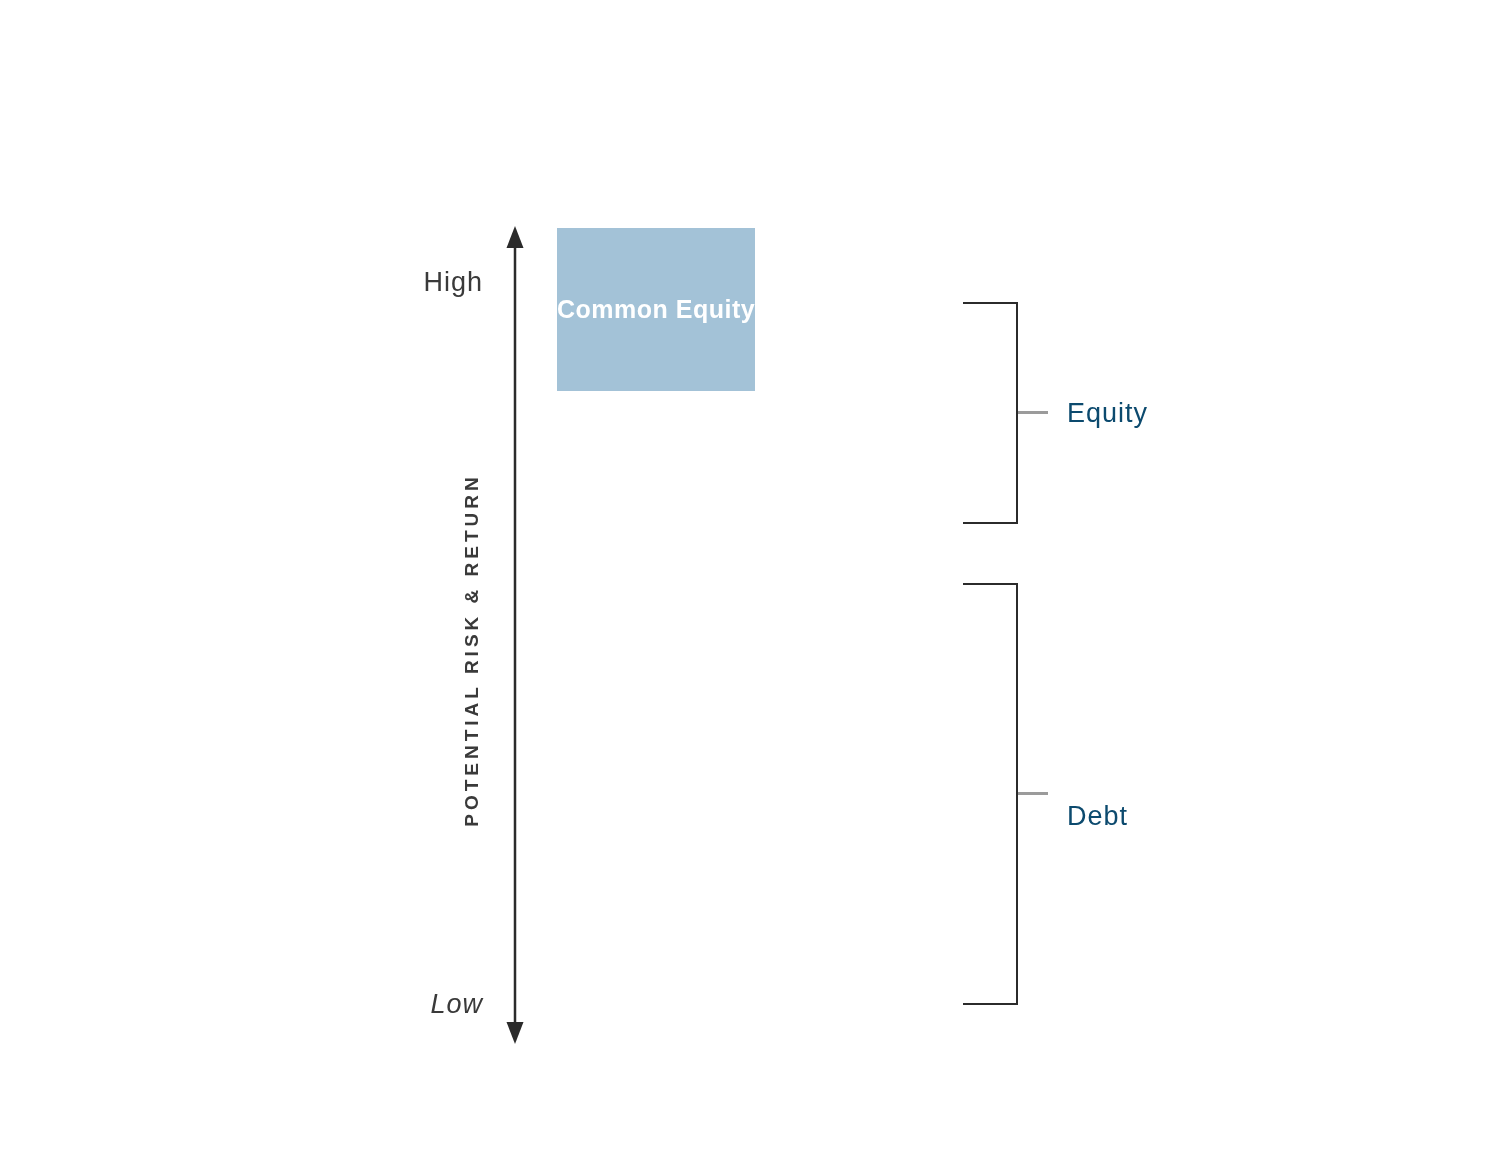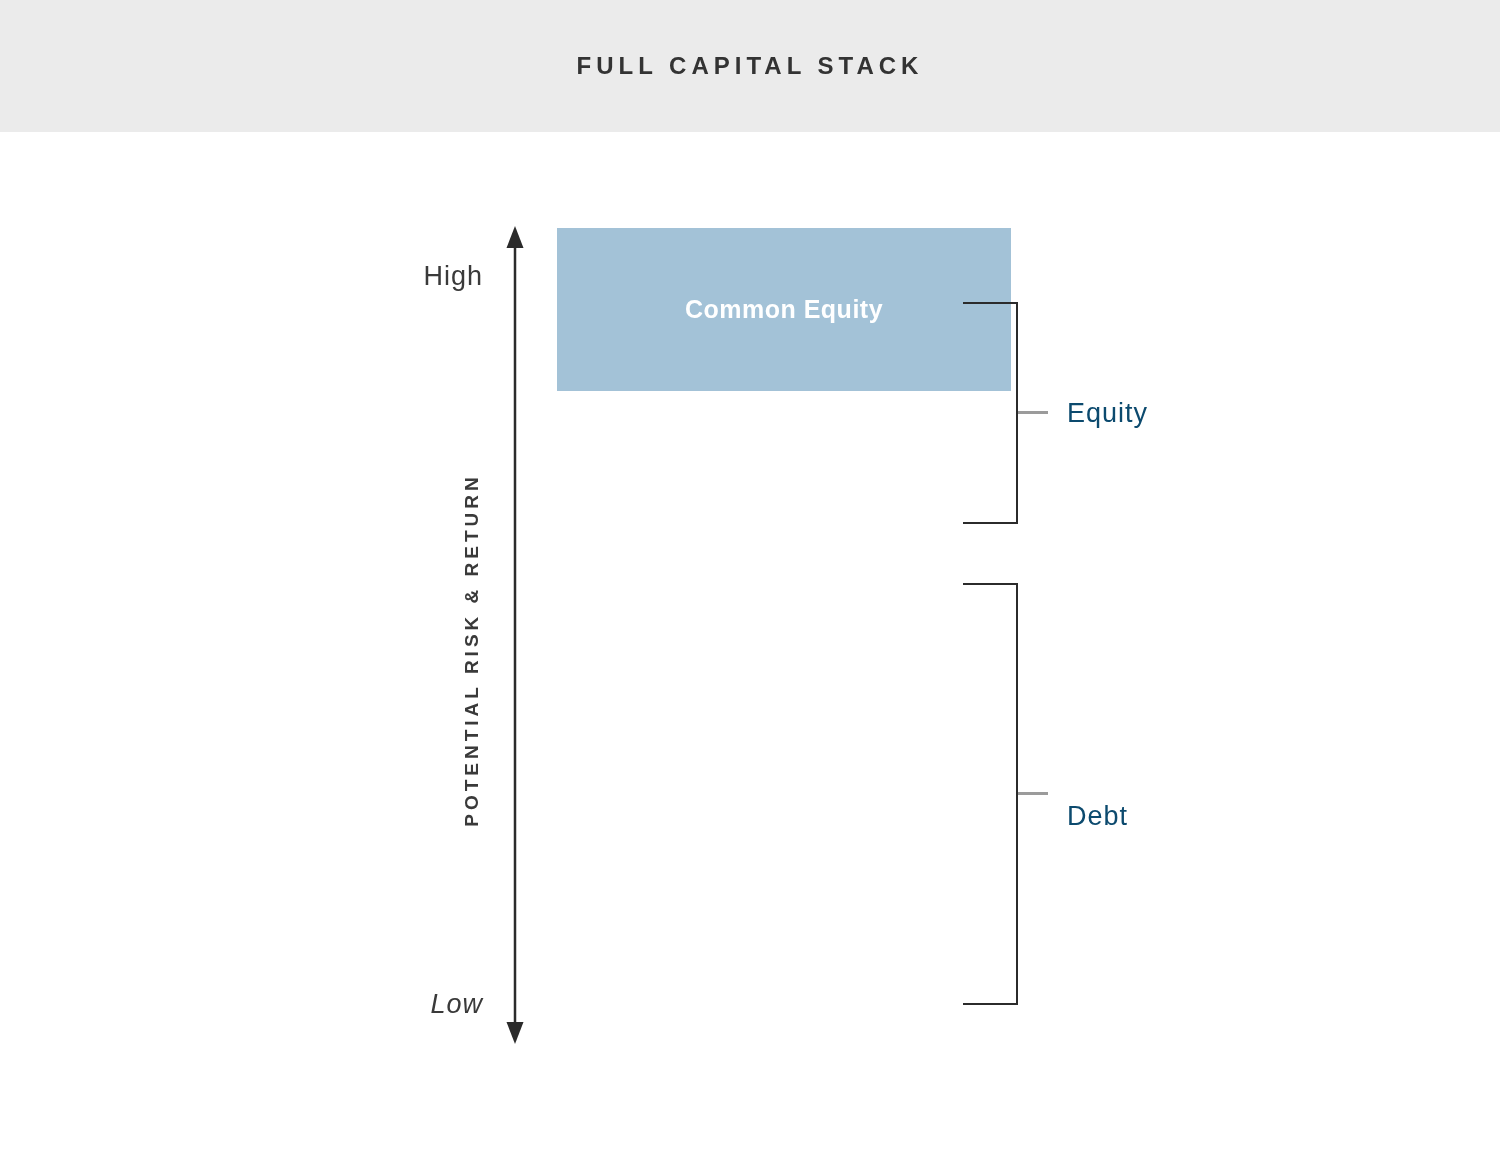--- a/index.html
+++ b/index.html
@@ -41,21 +41,21 @@
     position: absolute;
     left: 370px;
     width: 113px;
     text-align: right;
     font-size: 27px;
     font-weight: 400;
     letter-spacing: 1px;
     color: #3a3a3a;
     line-height: 32px;
   }
-  .axis-high { top: 260px; }
+  .axis-high { top: 266px; }
   .axis-low  { top: 988px; font-style: italic; }
 
   .axis-title {
     position: absolute;
     left: 472px;
     top: 650px;
     transform: translate(-50%, -50%) rotate(-90deg);
     transform-origin: center;
     white-space: nowrap;
     font-size: 19px;
@@ -68,23 +68,23 @@
     position: absolute;
     left: 503px;
     top: 226px;
   }
 
   
   .stack {
     position: absolute;
     left: 557px;
     top: 228px;
-    width: 454px;
+    width: 377px;
     display: flex;
-    flex-direction: column;
+    flex-direction: row;
     text-align: center;
   }
   .seg {
     display: flex;
     align-items: center;
     justify-content: center;
   }
   .seg-label {
     font-size: 25px;
     font-weight: 700;
@@ -121,23 +121,20 @@
     line-height: 32px;
   }
   #equity-label { top: 397px; }
   #debt-label   { top: 800px; }
 </style>
 </head>
 <body>
 
 <div class="canvas">
 
-  <header class="band">
-    <h1 class="title">FULL CAPITAL STACK</h1>
-  </header>
 
   <div class="axis-high">High</div>
   <div class="axis-low">Low</div>
   <div class="axis-title">POTENTIAL RISK &amp; RETURN</div>
 
   <svg class="axis-arrow" width="24" height="818" viewBox="0 0 24 818" aria-hidden="true">
     <line x1="12" y1="16" x2="12" y2="802" stroke="#2b2b2b" stroke-width="2.5"></line>
     <polygon points="12,0 3.5,22 20.5,22" fill="#2b2b2b"></polygon>
     <polygon points="12,818 3.5,796 20.5,796" fill="#2b2b2b"></polygon>
   </svg>

